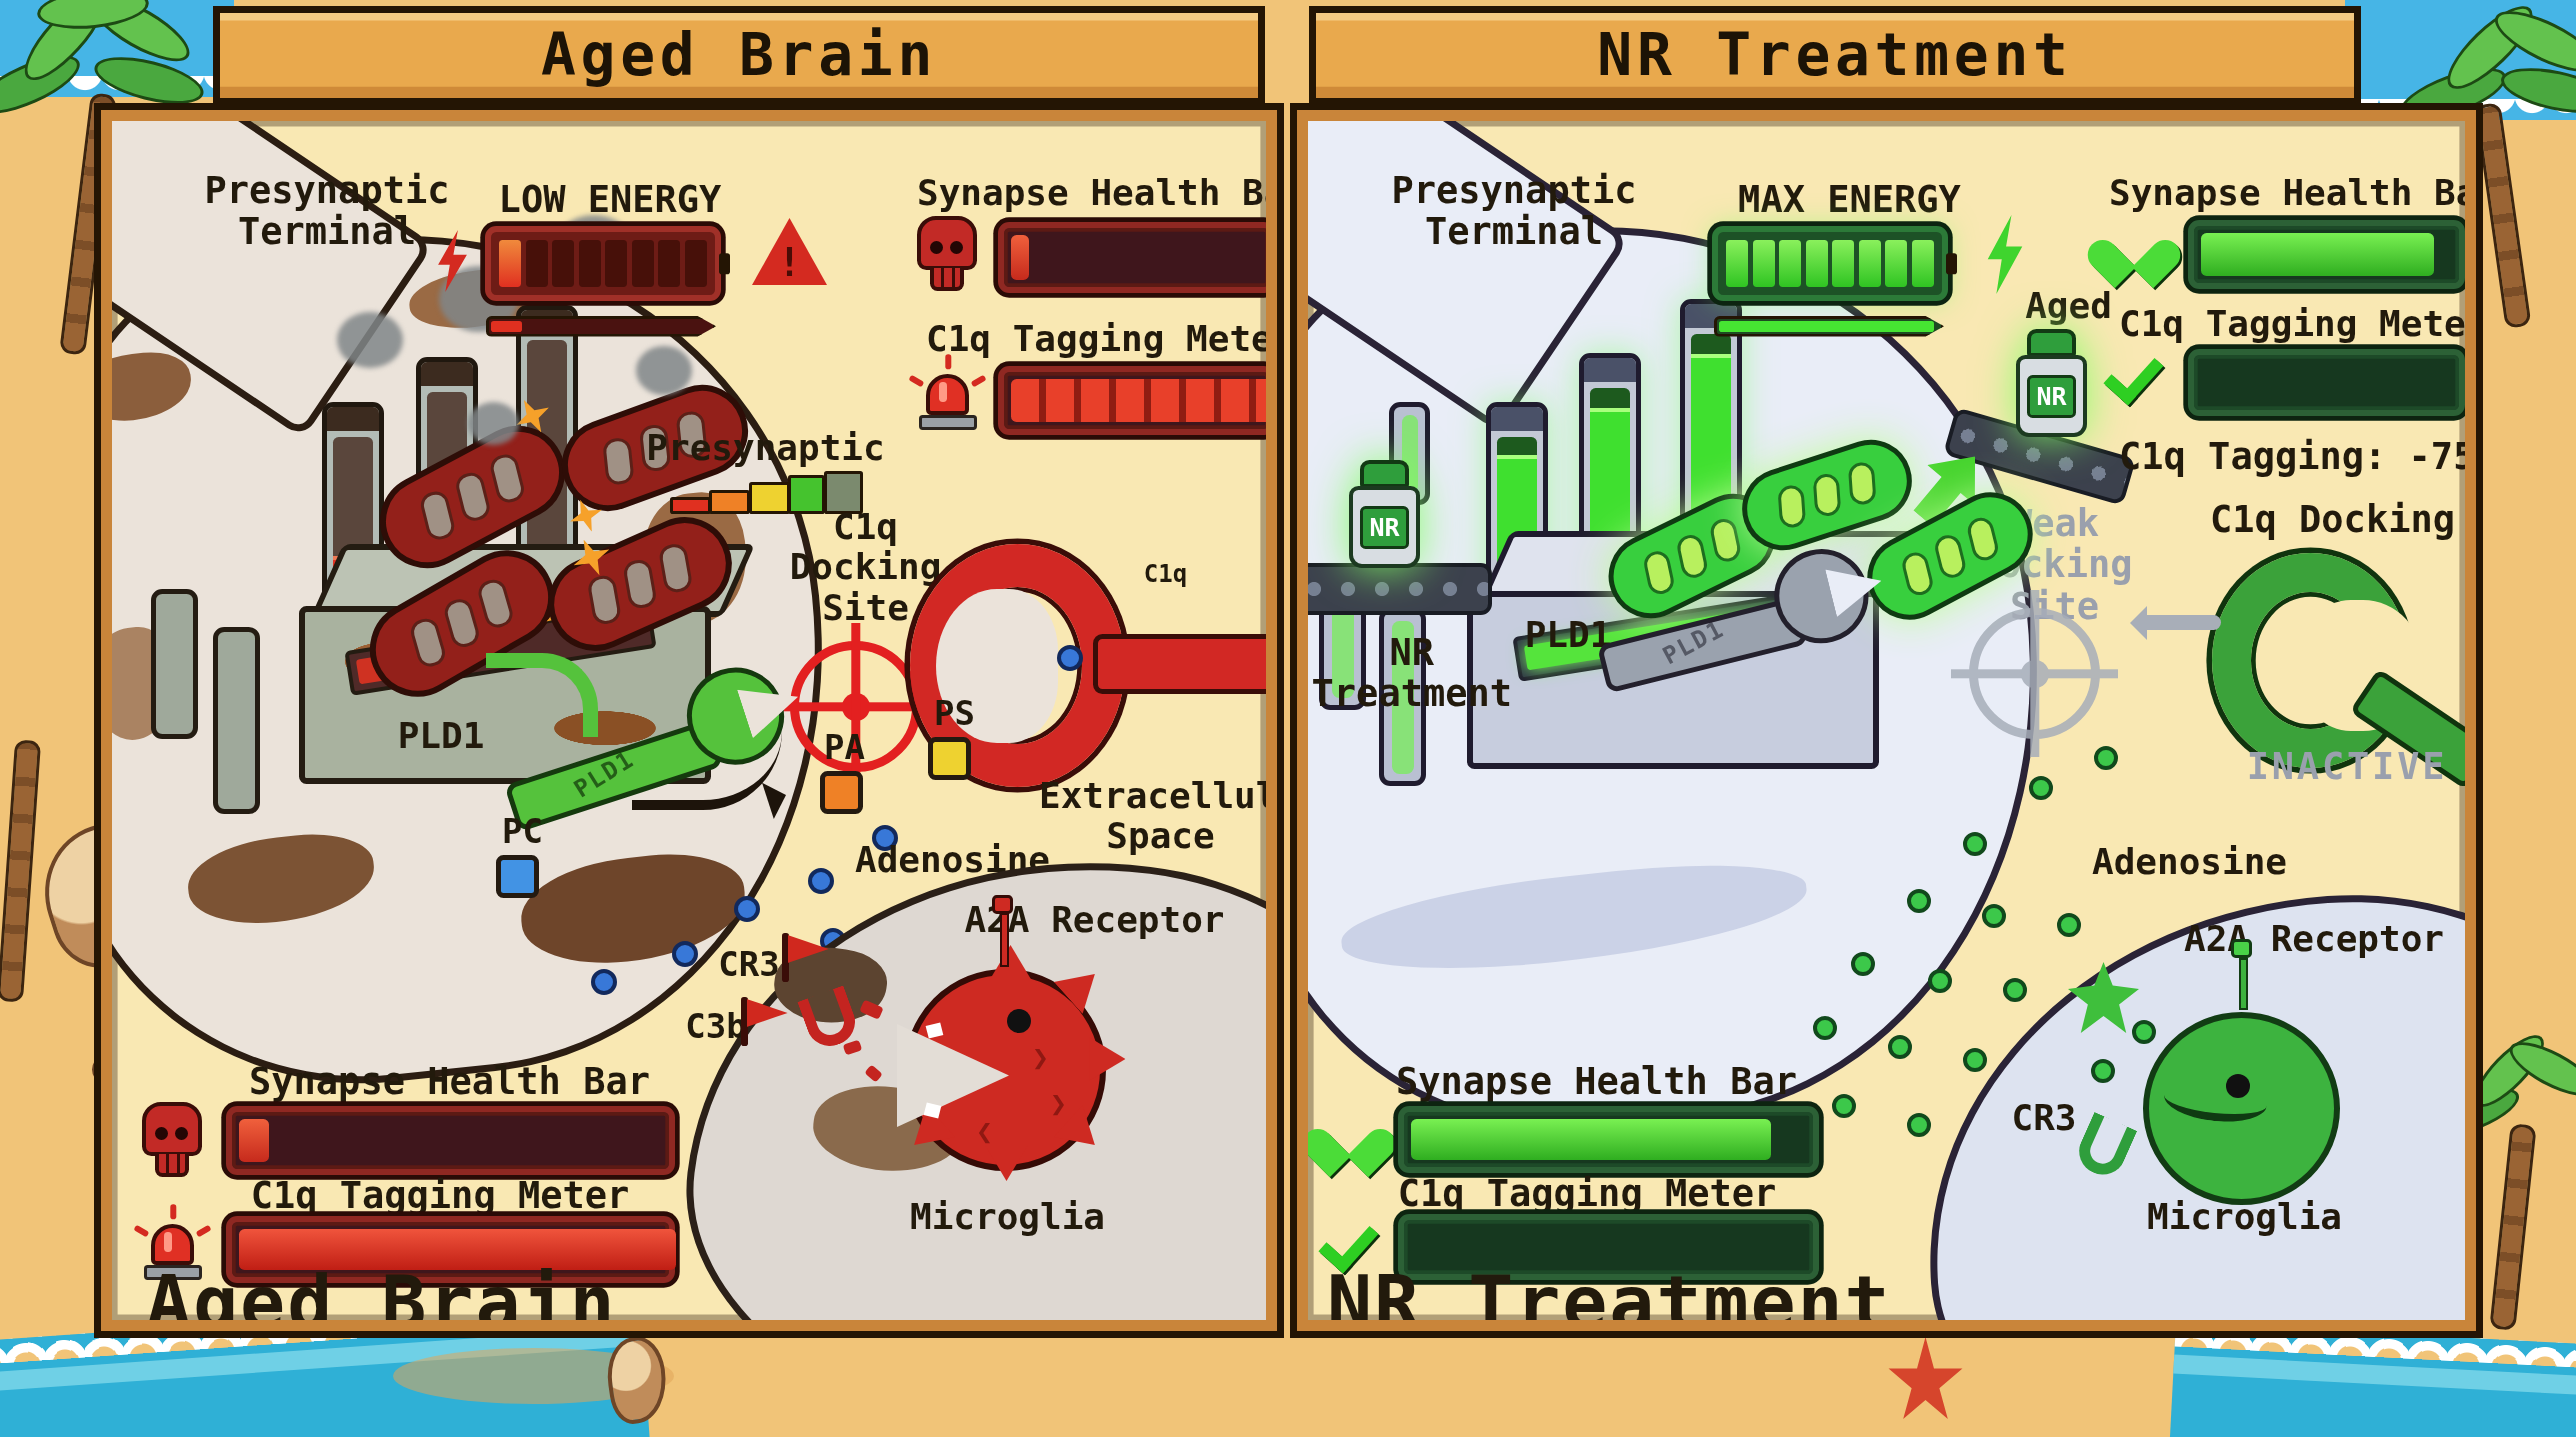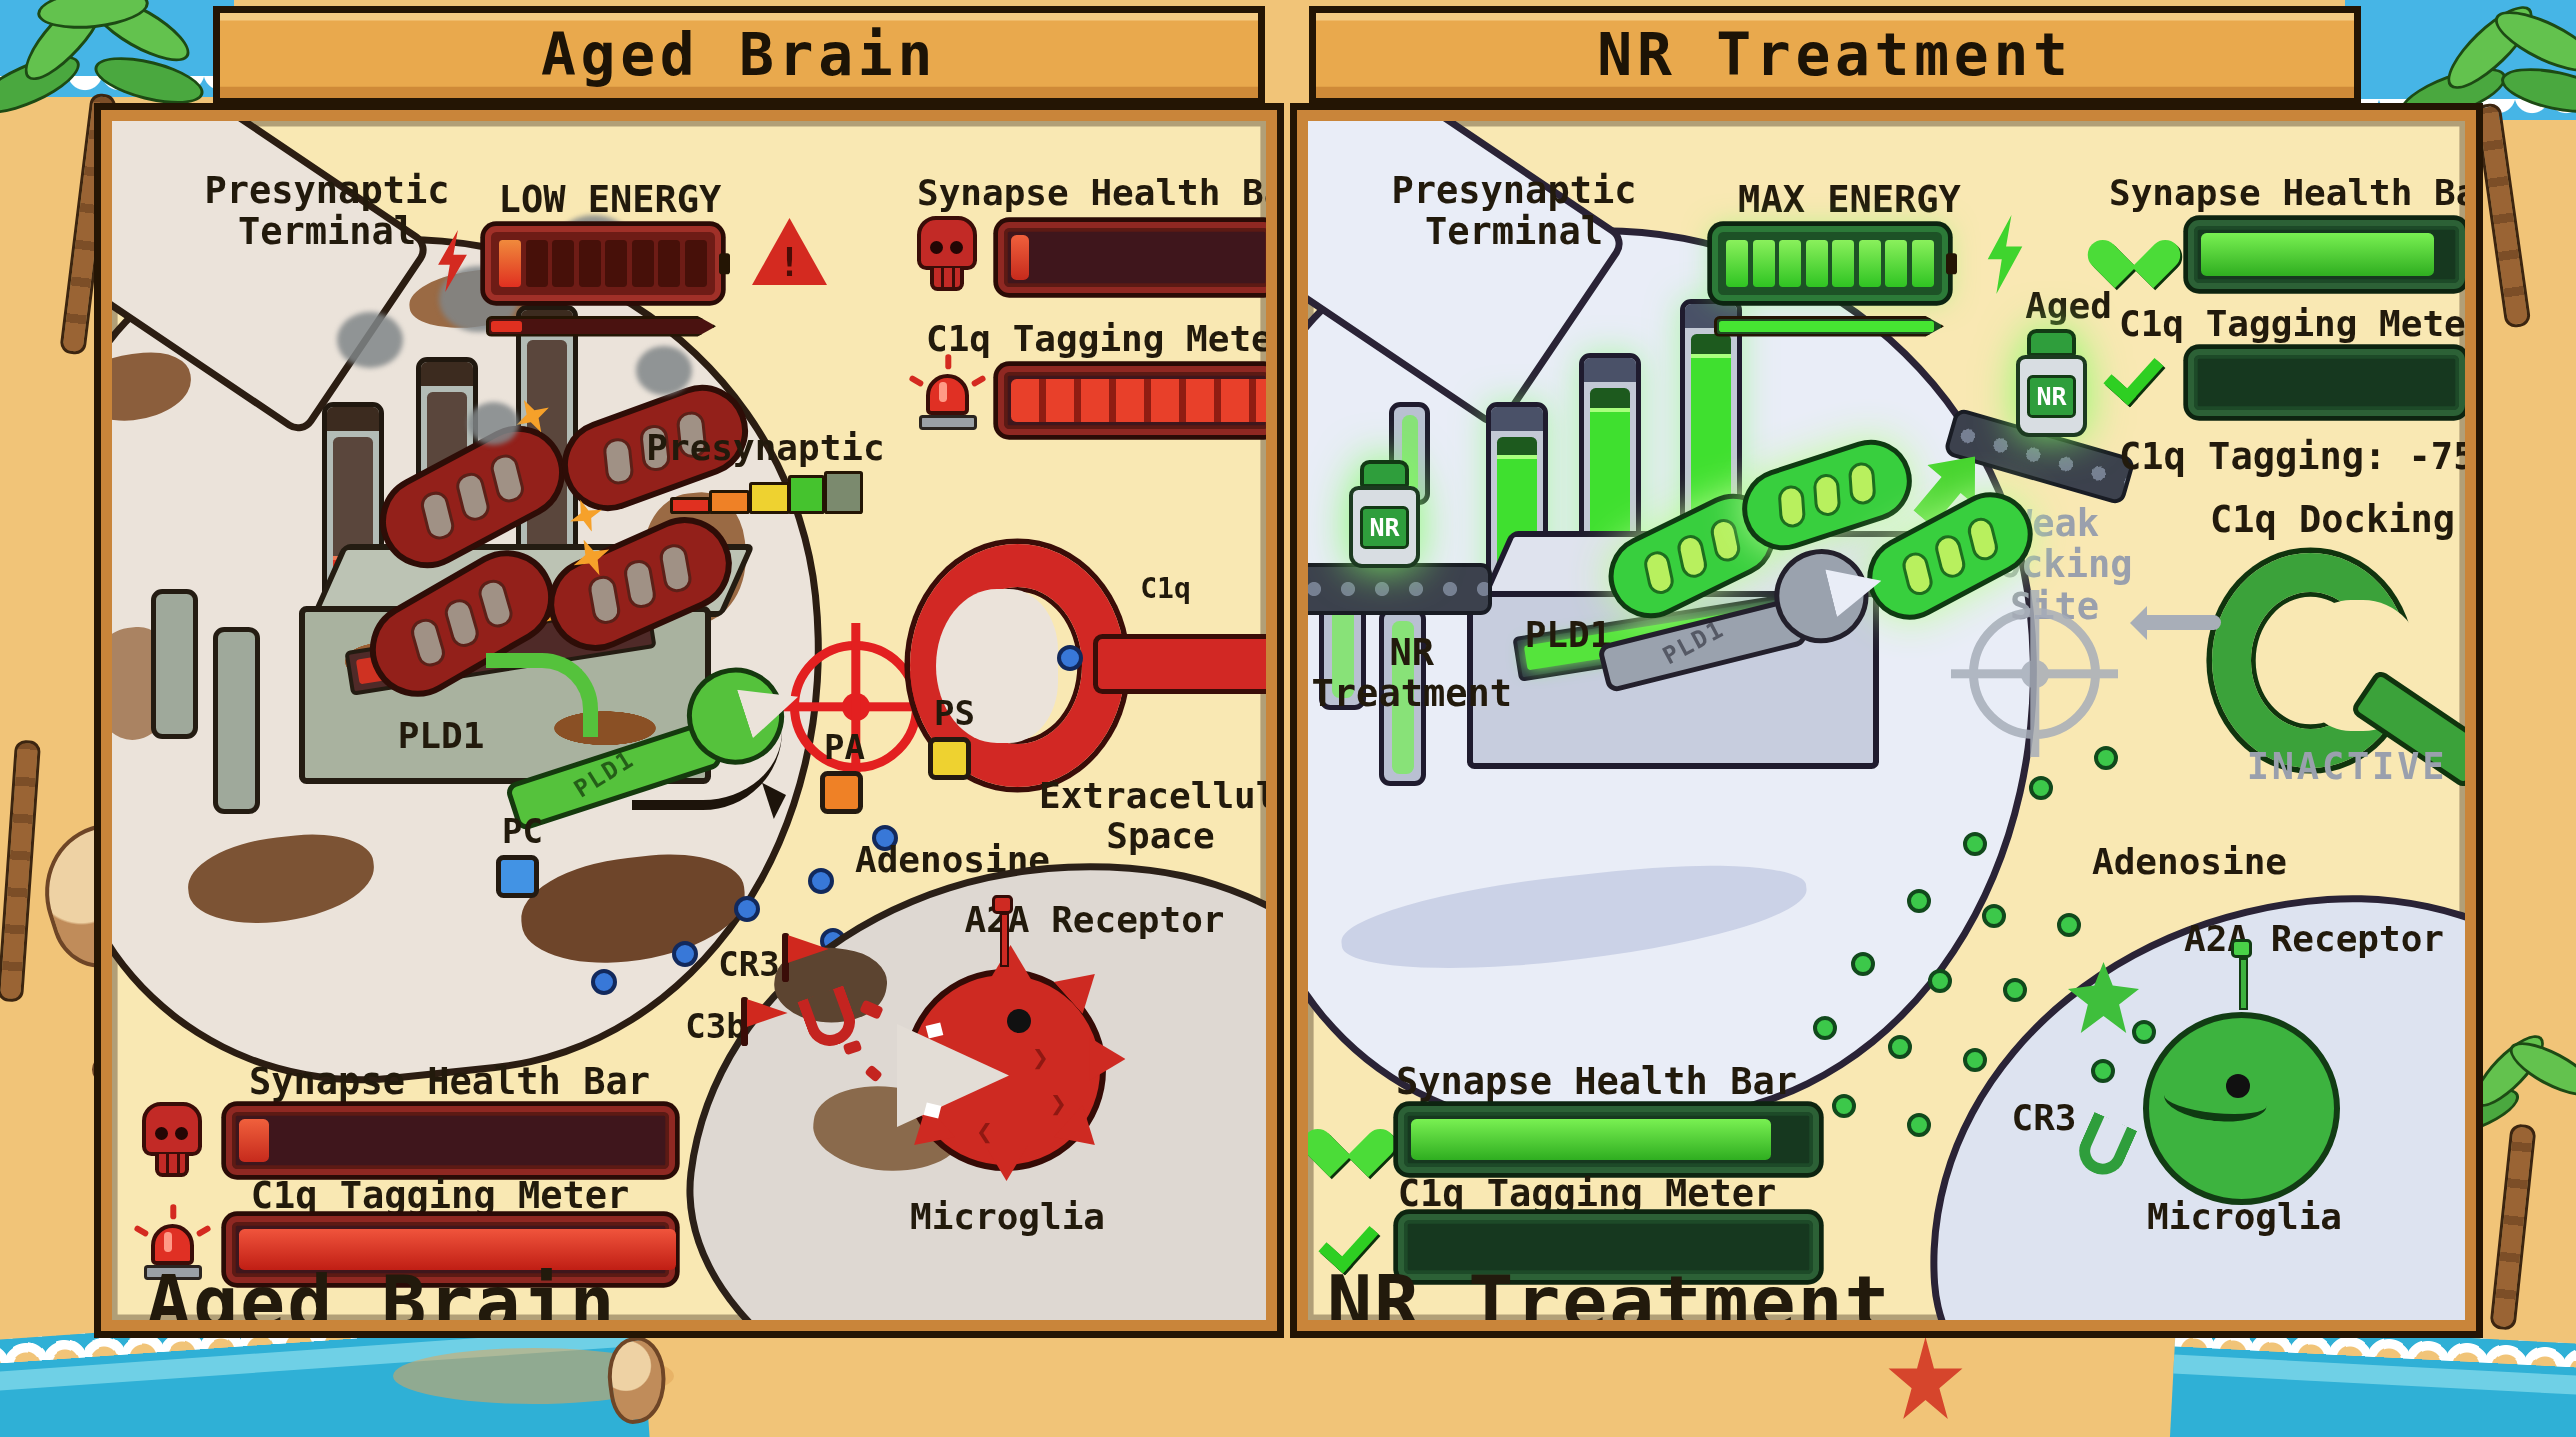--- a/index.html
+++ b/index.html
@@ -344,29 +344,30 @@
       <div class="ray" style="right:-3.7px;top:17px;transform:rotate(-30deg);"></div>
       <div class="ray" style="left:28px;top:-1.9px;transform:rotate(90deg);"></div>
       <div class="dome"></div>
         <div class="shine"></div>
         <div class="base"></div>
       </div>
     <div class="bar red" style="left:886px;top:245px;width:277px;height:69px;">
       <div class="fill seg" style="width: 100%;"></div>
       </div>
 
+    <div class="lbl" style="left:646px;top:386px;width:215px;font-size:36px;">C1q Docking Site</div>
     <div class="cross" style="left:678px;top:520px;width:131px;height:131px;">
         <div class="dot"></div>
       </div>
     <div class="a" style="left:798px;top:423px;width:374px;height:290px;">
       <div class="cring red" style="left:0;top:0;width:215px;height:243px;"></div>
       <div class="bite" style="left:26px;top:45px;width:122px;height:154px;background:#ebe3da;border-radius:50% 40% 40% 50%;"></div>
       <div class="handle red" style="left:183px;top:90px;width:191px;height:60px;"></div>
     </div>
-    <div class="lbl nw" style="left:988px;top:452px;width:131px;font-size:28px;">C1q</div>
+    <div class="lbl nw" style="left:988px;top:440px;width:131px;font-size:24px;">C1q</div>
 
     <div class="lbl nw" style="left:273px;top:595px;width:112px;font-size:36px;">PLD1</div>
     <div class="a" style="left:374px;top:532px;width:112px;height:84px;
          border-top:15px solid #55c23c;border-right:15px solid #55c23c;border-radius:0 56px 0 0;"></div>
     <div class="a" style="left:393px;top:558px;width:318px;height:168px;transform:rotate(-18deg);">
       <div class="swrench green" style="left:0;top:56px;width:215px;"></div>
       <div class="whead green" style="left:193px;top:13px;width:97px;height:97px;"></div>
       <div class="wnotch" style="left:251px;top:37px;width:56px;height:51px;background:#ebe3da;"></div>
       <div class="engrave" style="left:66px;top:62px;">PLD1</div>
     </div>

